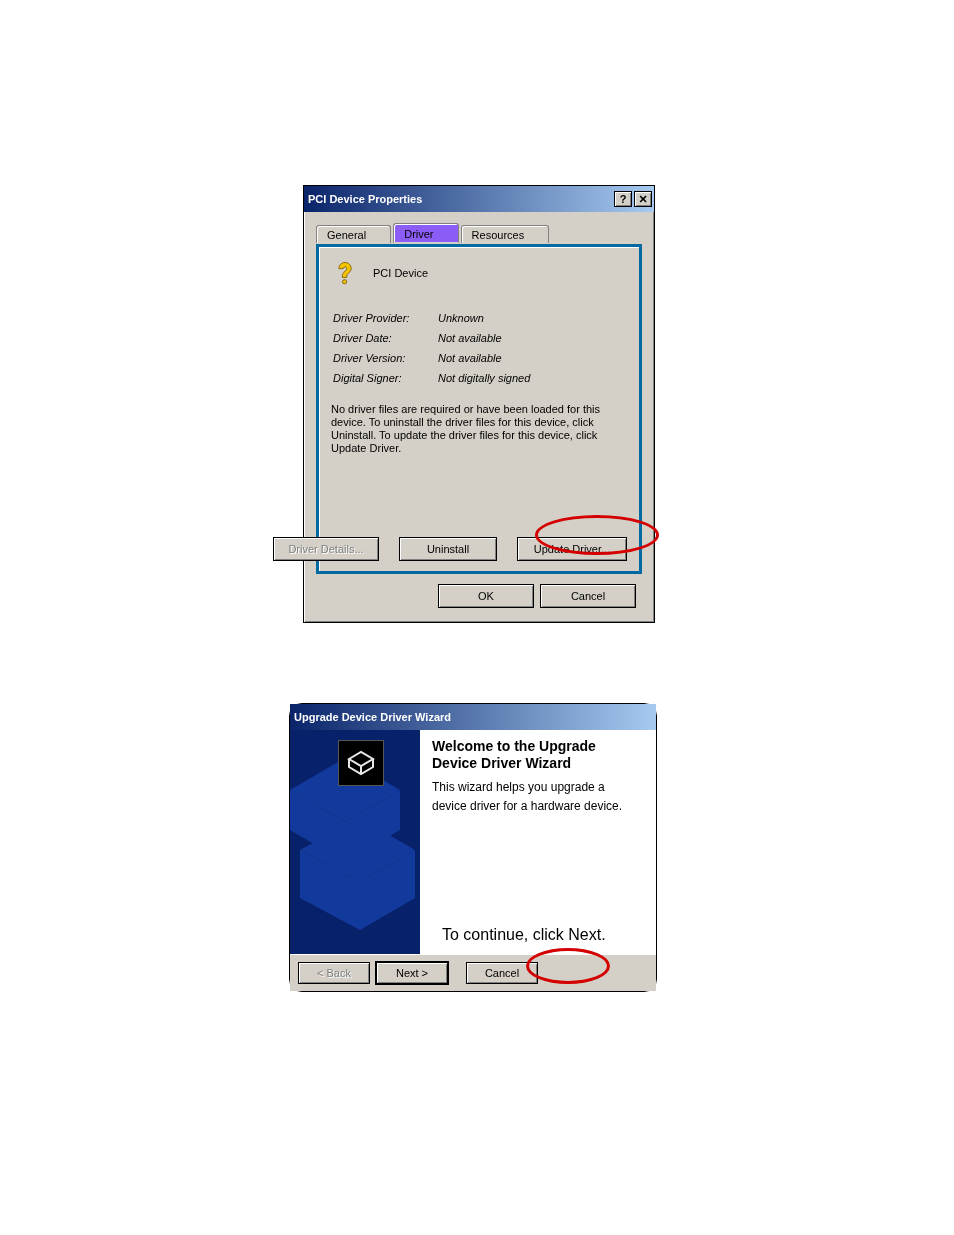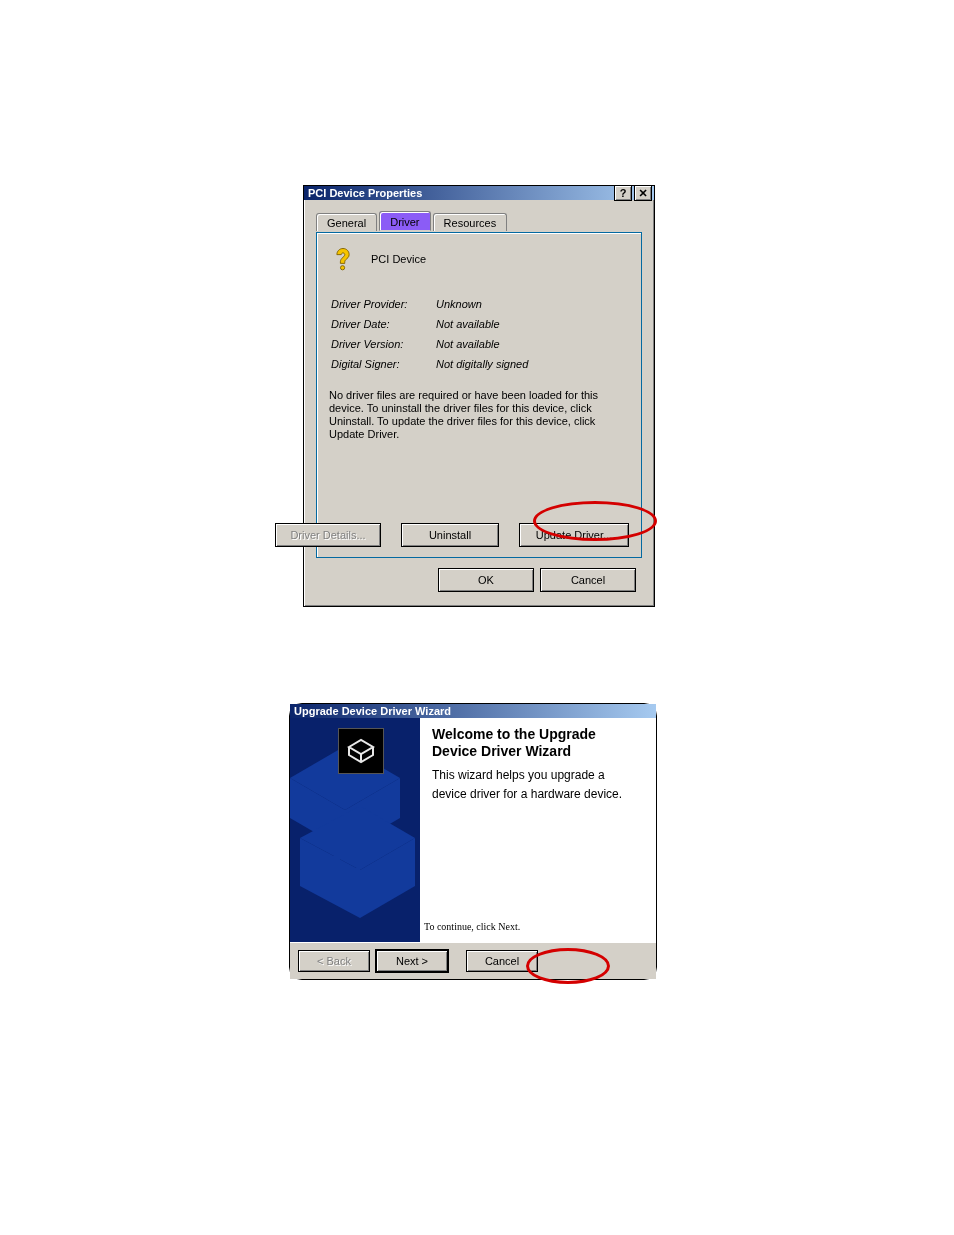--- a/index.html
+++ b/index.html
@@ -12,21 +12,21 @@
     font-size:11px;
     color:#000;
   }
   .win-frame{
     position:absolute;
     background:#d4d0c8;
     border:1px solid #000;
     box-shadow:inset 1px 1px 0 #fff, inset -1px -1px 0 #808080;
   }
   .titlebar{
-    height:14px;
+    height:26px;
     background:linear-gradient(to right,#0a246a,#a6caf0);
     color:#fff;
     font-weight:bold;
     font-size:11px;
     display:flex;
     align-items:center;
     padding:0 2px;
   }
   .titlebar .title-text{flex:1;padding-left:2px;white-space:nowrap;}
   .title-btn{
@@ -40,40 +40,40 @@
     font-weight:bold;
     color:#000;
     font-size:11px;
     line-height:1;
   }
   
   .dlg1-body{position:relative;padding:8px;}
   .tabstrip{position:relative;height:20px;margin:4px 4px 0 4px;}
   .tab{
     display:inline-block;
-    padding:3px 10px 2px 10px;
+    padding:3px 24px 2px 10px;
     border:1px solid #808080;
     border-bottom:none;
     border-top-left-radius:3px;border-top-right-radius:3px;
     background:#d4d0c8;
     position:relative;
     margin-right:-1px;
     font-size:11px;
     box-shadow:inset 1px 1px 0 #fff;
   }
   .tab.active{
     background:#8b5cf6;
     z-index:3;
     padding-top:4px;
     top:-1px;
     border-bottom:1px solid #d4d0c8;
     margin-bottom:-1px;
   }
   .tabpanel{
-    border:1px solid #0369a1;
+    border:3px solid #0369a1;
     box-shadow:inset 1px 1px 0 #fff;
     margin:0 4px;
     padding:12px;
     height:300px;
     position:relative;
     background:#d4d0c8;
   }
   .device-row{display:flex;align-items:center;margin-bottom:20px;}
   .qmark-icon{
     width:28px;height:28px;margin-right:14px;position:relative;
@@ -119,21 +119,21 @@
   }
   .wiz-side .side-icon svg{width:36px;height:36px;}
   .wiz-main{
     flex:1;
     padding:8px 12px;
     position:relative;
     background:#fff;
   }
   .wiz-title{font-weight:bold;font-size:14px;line-height:17px;margin-bottom:6px;}
   .wiz-sub{font-size:12px;line-height:19px;color:#000;max-width:210px;}
-  .wiz-cont{position:absolute;bottom:10px;left:4px;font-size:10px;font-family:Liberation Serif, serif;}
+  .wiz-cont{position:absolute;bottom:10px;left:22px;font-size:16px;}
   .wiz-btnbar{
     height:36px;background:#d4d0c8;
     display:flex;align-items:center;justify-content:flex-start;
     padding:0 8px;gap:6px;
     border-top:1px solid #fff;
   }
   .wiz-btnbar .btn{min-width:58px;height:20px;}
   .wiz-btnbar .btn.default{box-shadow:inset 1px 1px 0 #fff, inset -1px -1px 0 #808080,0 0 0 1px #000;}
 </style>
 </head>

